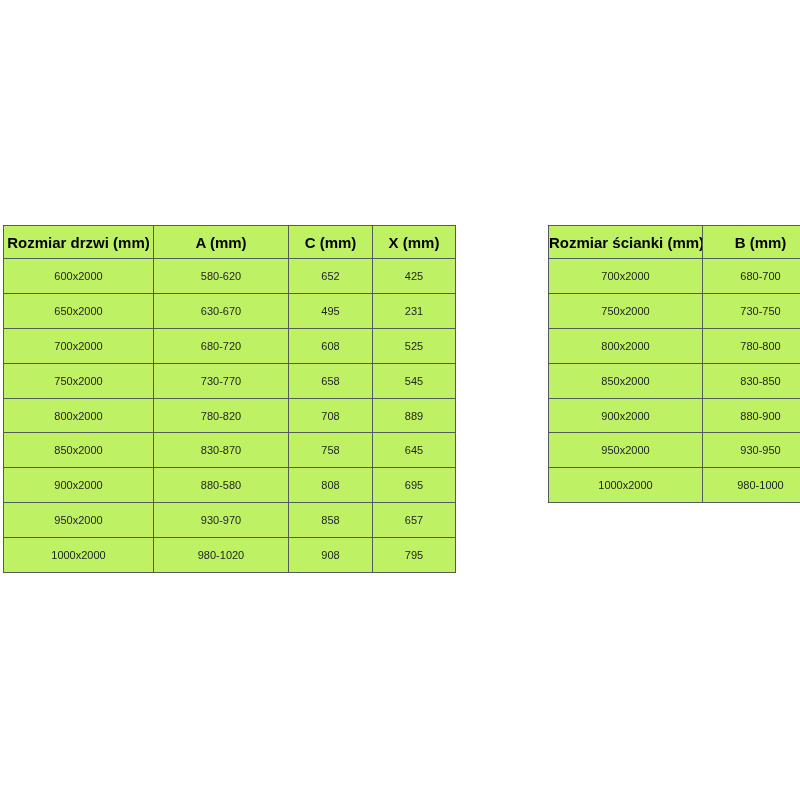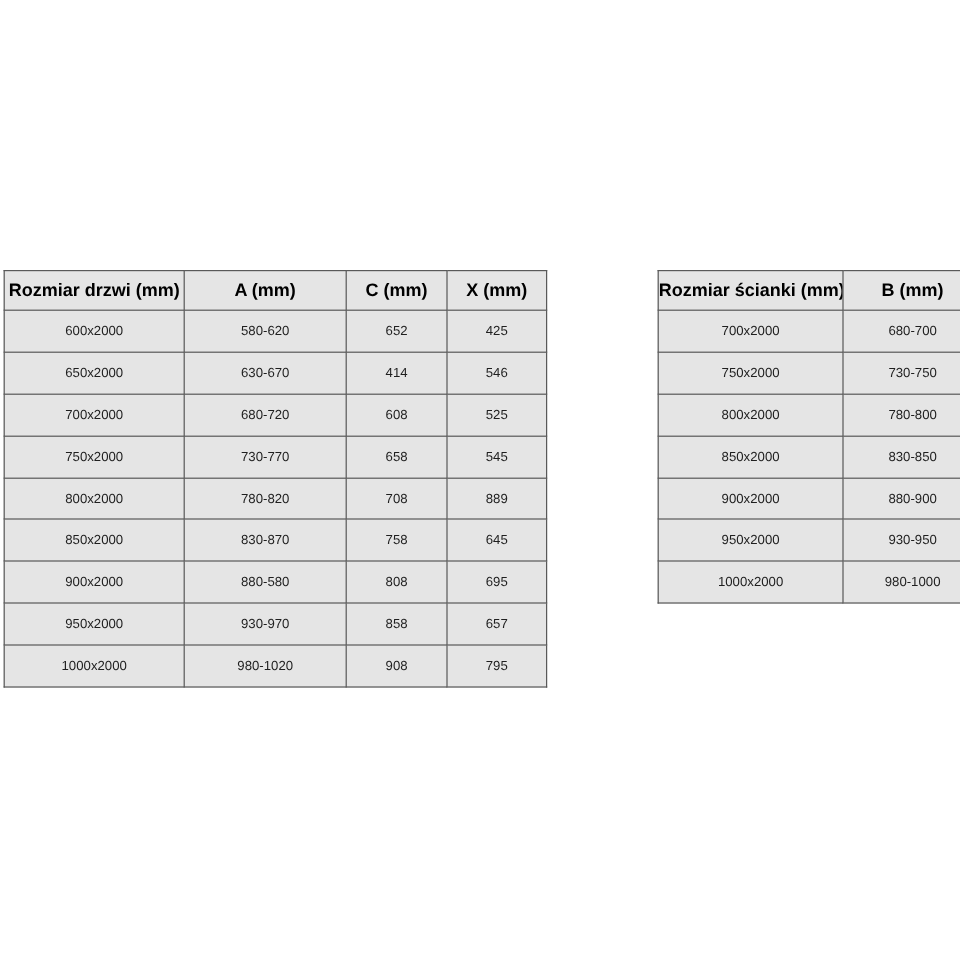--- a/index.html
+++ b/index.html
@@ -11,21 +11,21 @@
   .canvas {
     position: relative;
     width: 800px; height: 800px;
     background: #ffffff;
     overflow: hidden;
   }
   .spec-table {
     position: absolute;
     border-collapse: collapse;
     table-layout: fixed;
-    background: #e5e5e5;
+    background: #bef264;
   }
   .spec-table th, .spec-table td {
     border: 1px solid #595959;
     text-align: center;
     vertical-align: middle;
     padding: 0;
     overflow: hidden;
     white-space: nowrap;
   }
   .spec-table th {
@@ -72,22 +72,22 @@
       <tbody>
         <tr>
           <td>600x2000</td>
           <td>580-620</td>
           <td>652</td>
           <td>425</td>
         </tr>
         <tr>
           <td>650x2000</td>
           <td>630-670</td>
-          <td>414</td>
-          <td>546</td>
+          <td>495</td>
+          <td>231</td>
         </tr>
         <tr>
           <td>700x2000</td>
           <td>680-720</td>
           <td>608</td>
           <td>525</td>
         </tr>
         <tr>
           <td>750x2000</td>
           <td>730-770</td>

